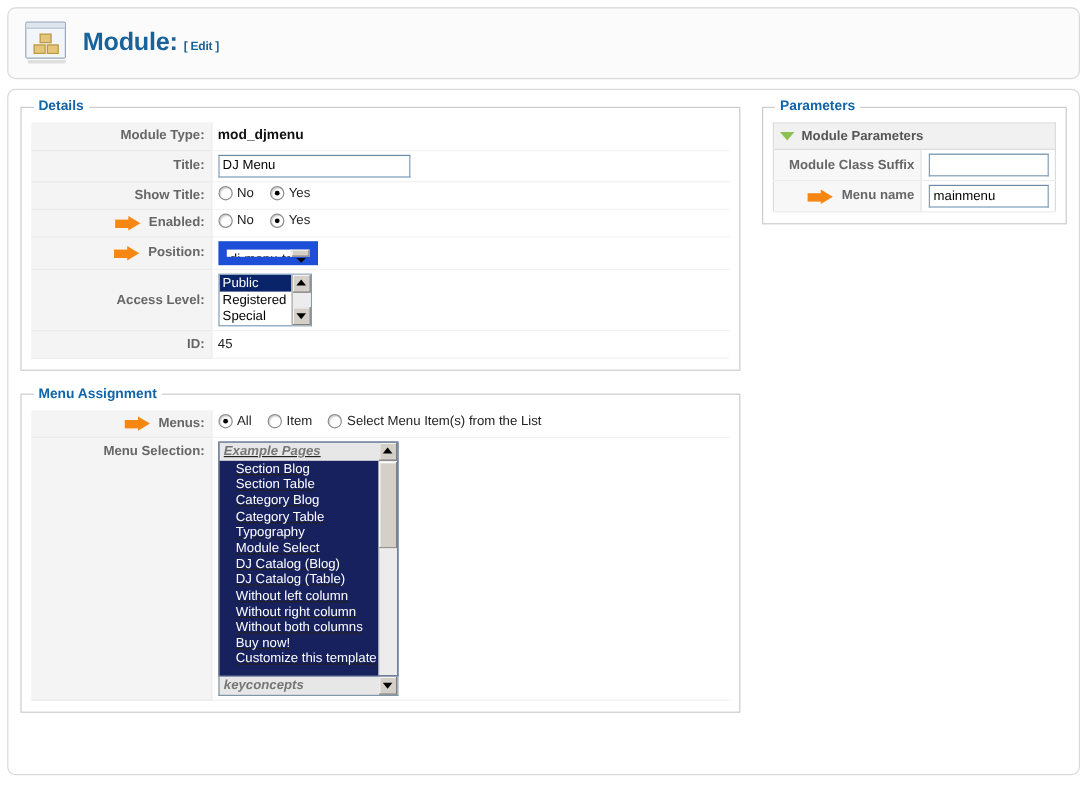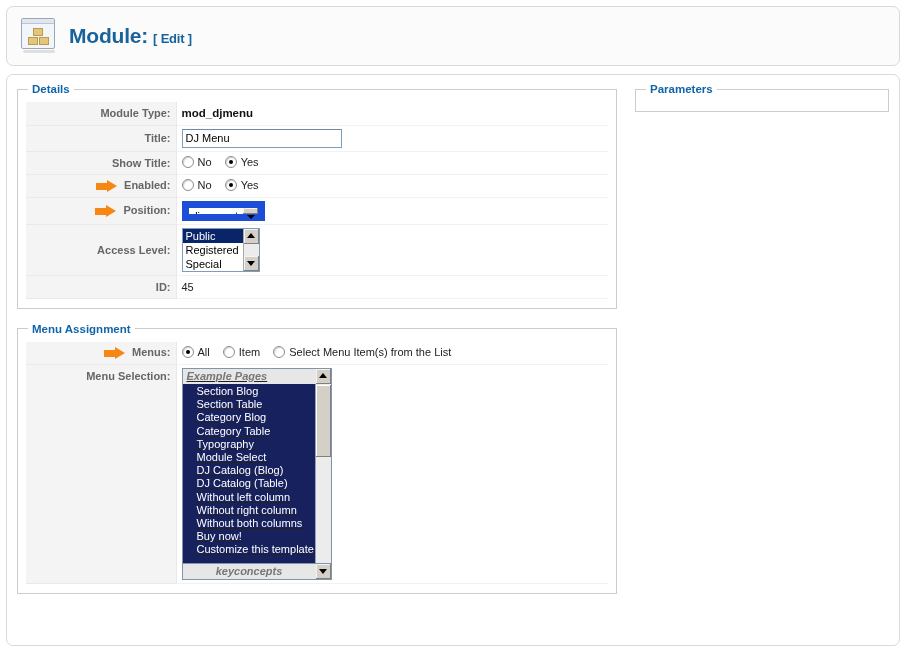--- a/index.html
+++ b/index.html
@@ -59,21 +59,21 @@
     border-radius: 2px;
     opacity: .75;
   }
   .page-title {
     font-size: 21px;
     font-weight: bold;
     color: #18639c;
     letter-spacing: -0.2px;
   }
   .page-title .edit {
-    font-size: 13px;
+    font-size: 10px;
     margin-left: 5px;
     font-weight: bold;
   }
 
   
   .main-panel {
     margin-top: 8px;
     border: 1px solid #d9d9d9;
     border-radius: 7px;
     background: #ffffff;
@@ -310,21 +310,20 @@
     content: ""; position: absolute; left: 3px; top: 4px;
     border-left: 4px solid transparent; border-right: 4px solid transparent;
     border-bottom: 5px solid #000;
   }
   .menusel-foot {
     display: flex;
     border: 1px solid #8095a8;
     border-top: none;
     width: 150px;
     background: #e7e7e7;
-    text-align: center;
   }
   .menusel-foot .lbl {
     flex: 1 1 auto;
     color: #767676;
     font-style: italic;
     font-weight: bold;
     padding: 1px 4px;
     font-size: 11px;
   }
   .menusel-foot .botbtn::after {
@@ -535,17 +534,40 @@
               </td>
             </tr>
           </tbody>
         </table>
       </fieldset>
     </div>
 
     <div class="col-right">
       <fieldset class="box">
         <legend>Parameters</legend>
+        <table class="paramtable">
+          <tbody>
+            <tr>
+              <td class="param-head" colspan="2">
+                <span class="tri-down"></span><span>Module Parameters</span>
+              </td>
+            </tr>
+            <tr>
+              <td class="pkey">Module Class Suffix</td>
+              <td class="pval">
+                <input class="txt w-suffix" type="text" value="" style="">
+              </td>
+            </tr>
+            <tr>
+              <td class="pkey">
+                <span class="arrow"></span><span>Menu name</span>
+              </td>
+              <td class="pval">
+                <input class="txt w-menu" type="text" value="mainmenu" style="">
+              </td>
+            </tr>
+          </tbody>
+        </table>
       </fieldset>
     </div>
 
   </div>
 </div>
 
 </body></html>

